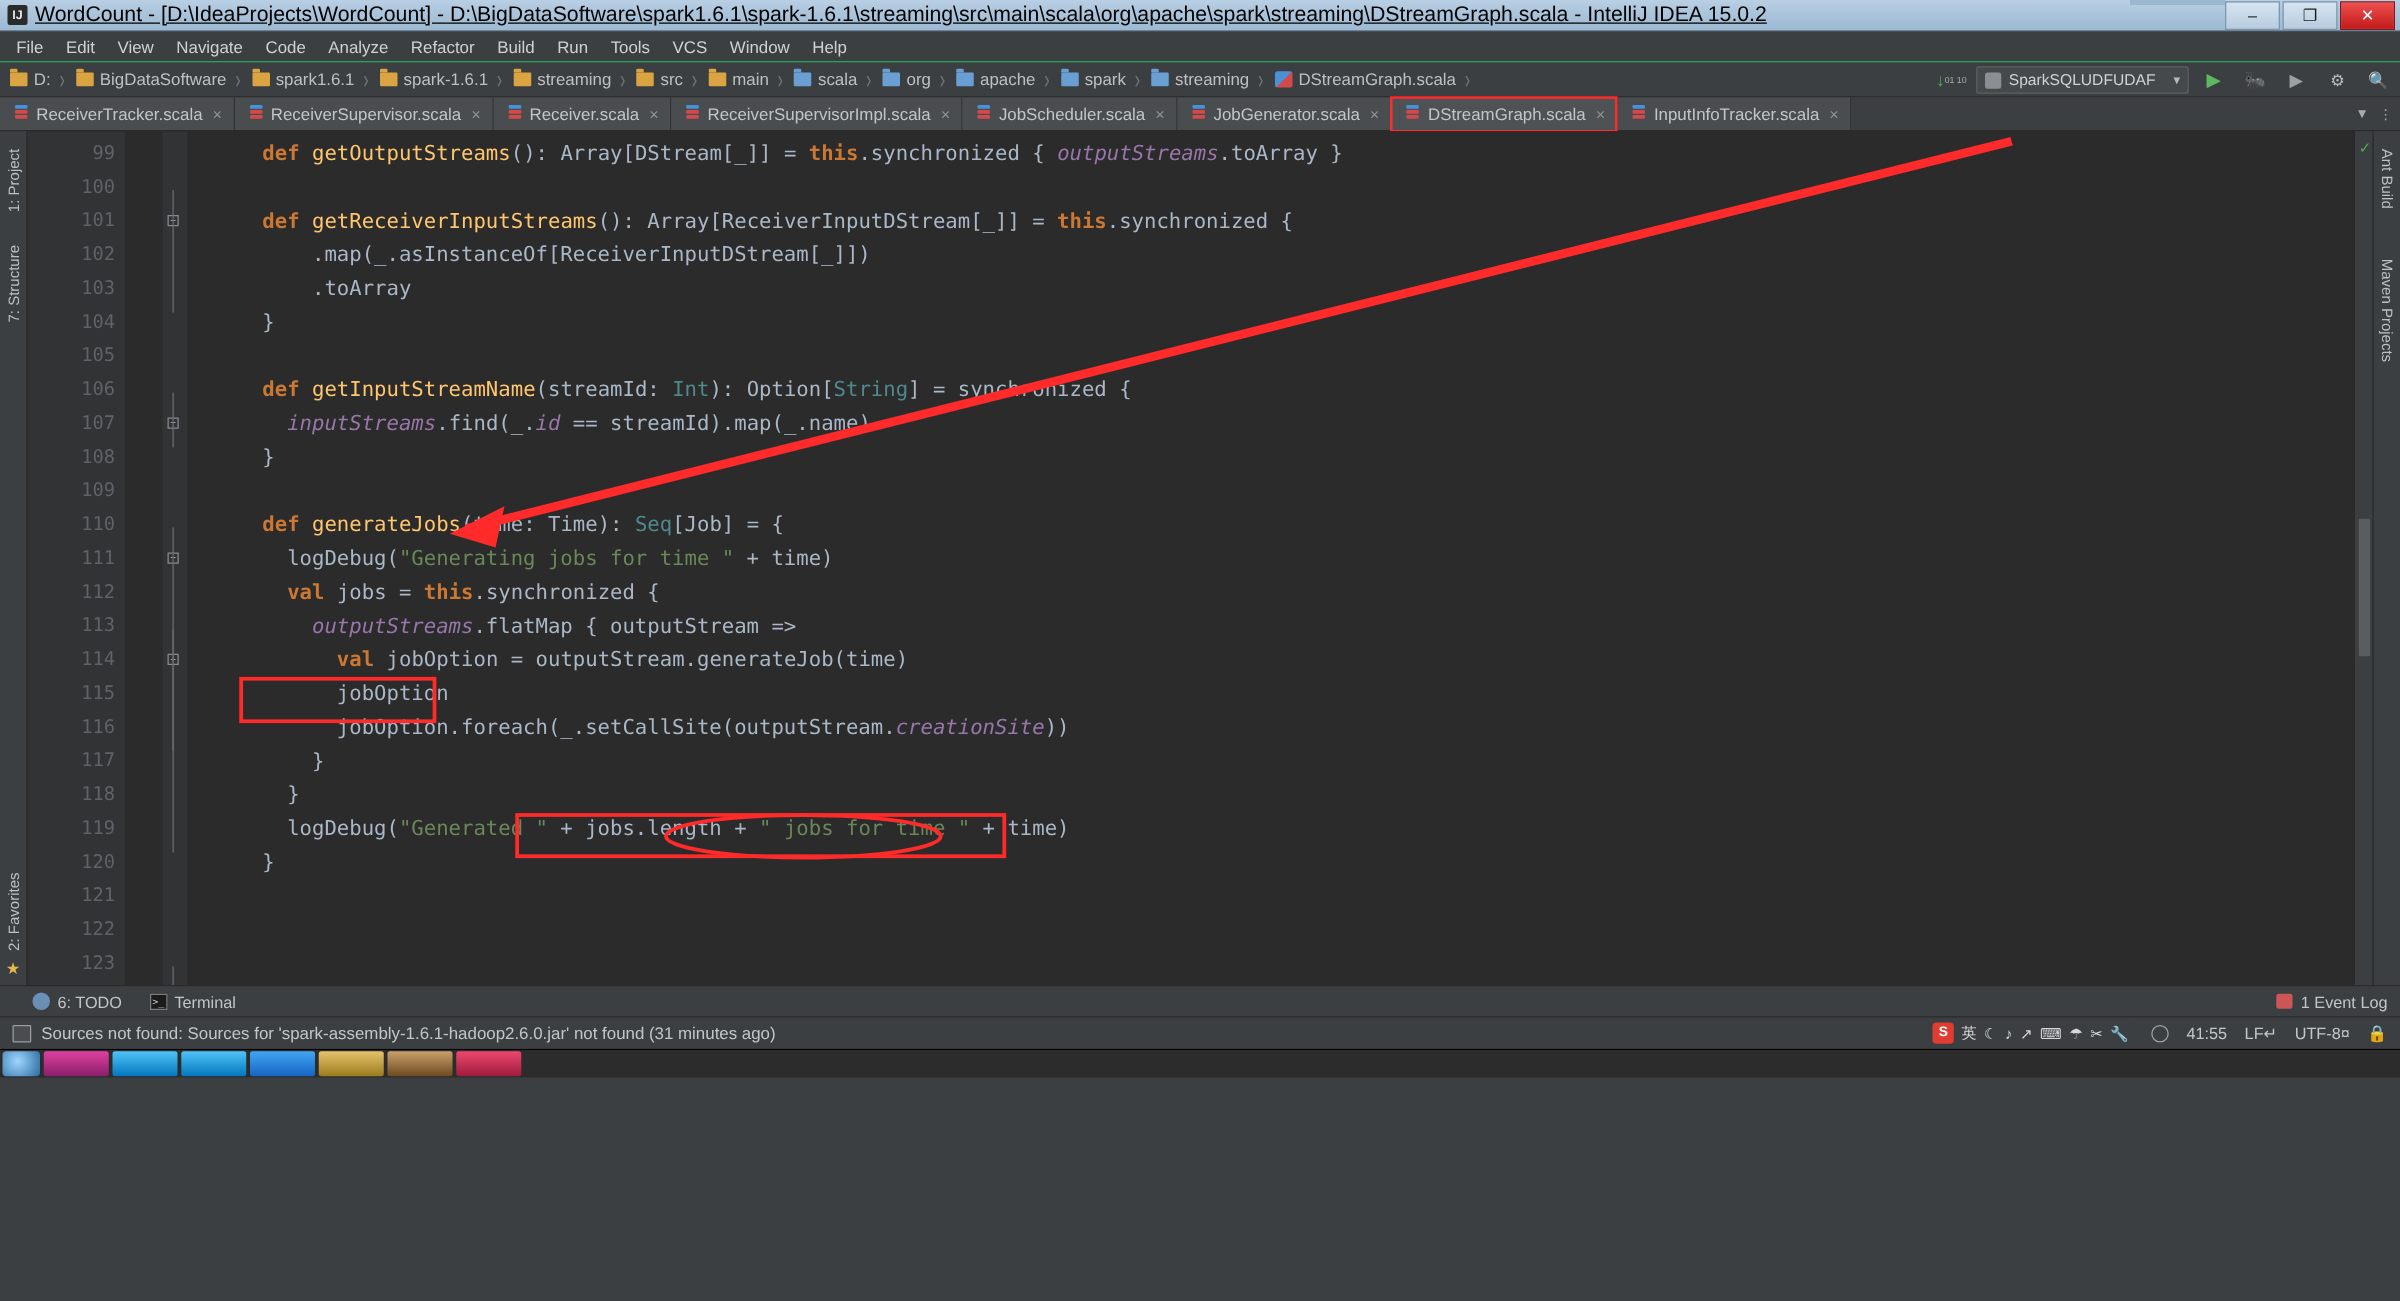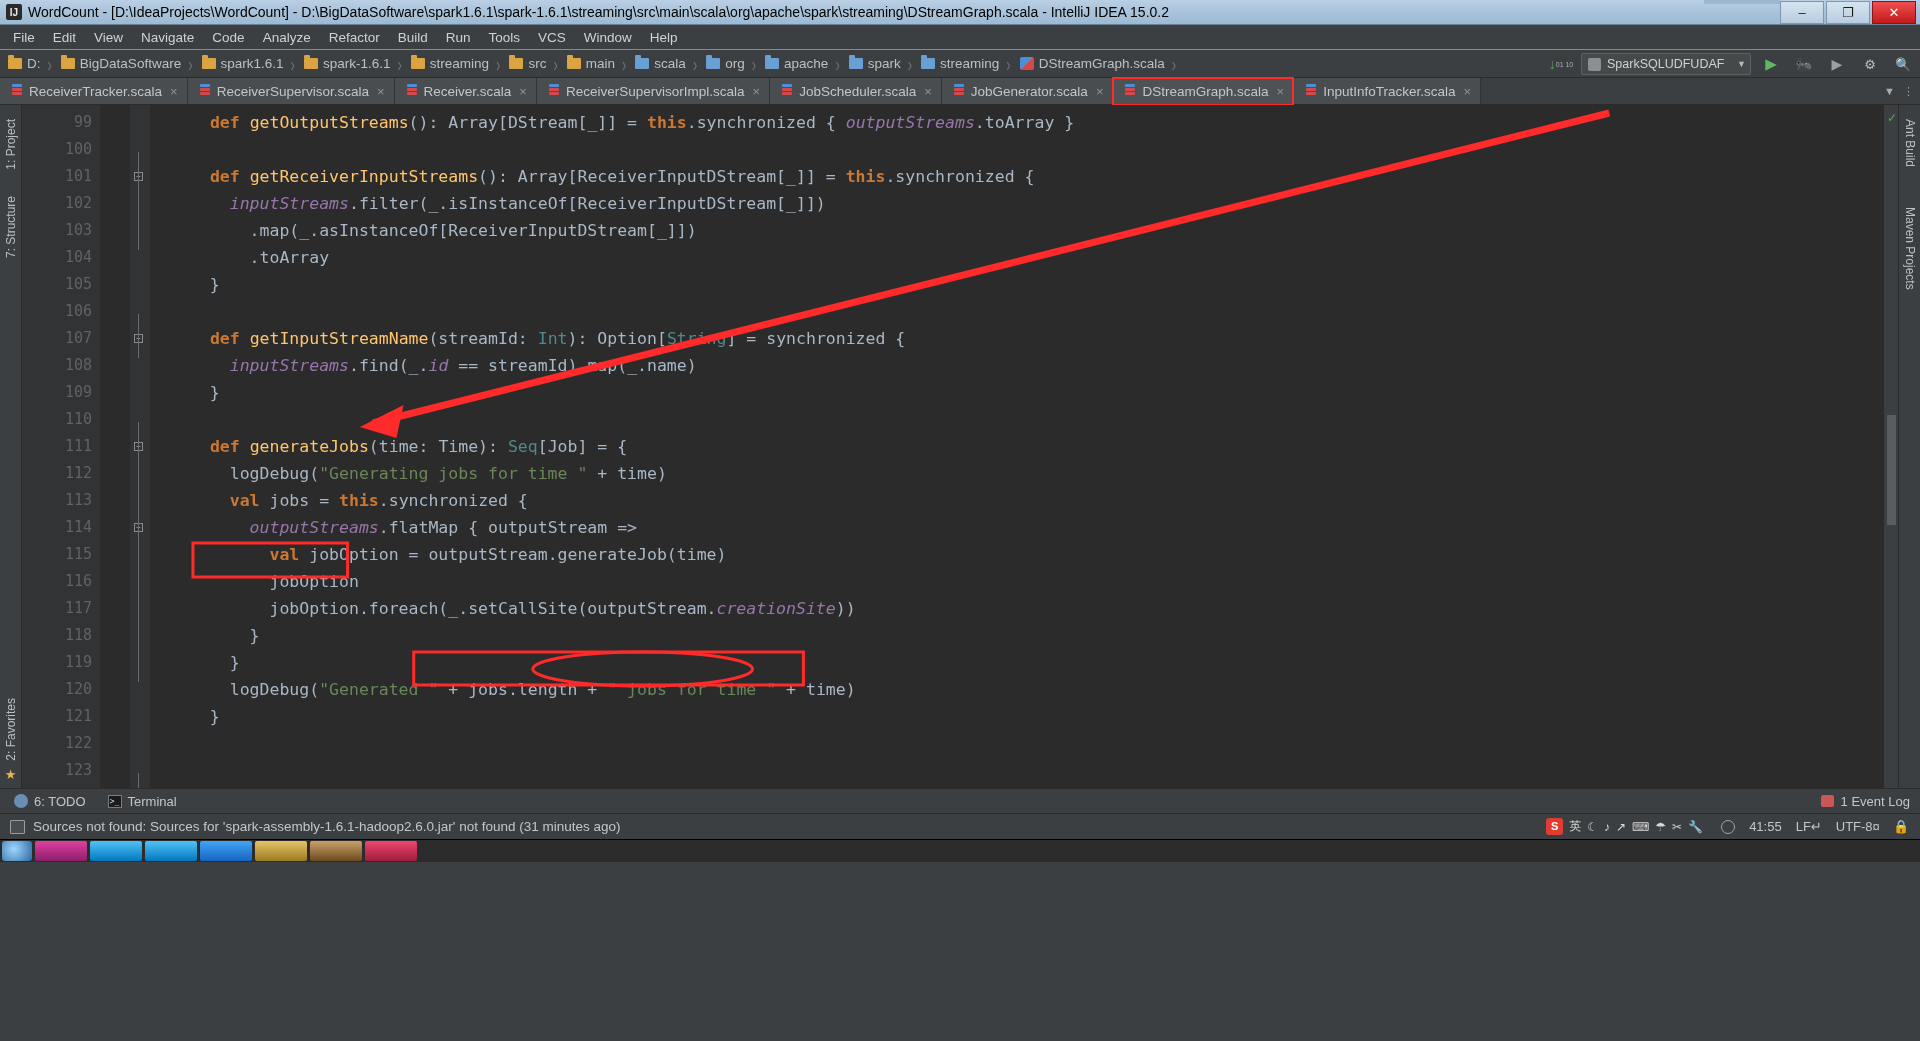--- a/index.html
+++ b/index.html
@@ -19,21 +19,21 @@
     display: flex; align-items: center;
     position: relative;
   }
   #app-icon {
     width: 16px; height: 16px; margin-left: 6px; margin-right: 6px;
     background: #2a2a2a; border-radius: 2px;
     display: flex; align-items: center; justify-content: center;
     color: #e8e8e8; font-size: 10px; font-weight: bold;
   }
   #title-text {
-    font-size: 14px; color: #000; white-space: nowrap;
+    font-size: 17px; color: #000; white-space: nowrap; text-decoration: underline;
   }
   .win-btns { position: absolute; right: 0; top: 0; display: flex; height: 25px; }
   .win-btn {
     width: 44px; height: 23px; margin-top: 1px;
     display: flex; align-items: center; justify-content: center;
     font-size: 13px; color: #1c1c1c;
     background: linear-gradient(to bottom,#d6e4f0,#b8ccdf);
     border: 1px solid #7f97ad; margin-right: 2px;
   }
   .win-btn.close {
@@ -203,21 +203,21 @@
     background:#5a5d5f; border-radius:1px;
   }
   #check-ok { position:absolute; right:1px; top:6px; color:#4caf50; font-size:12px; }
 
   
   #overlay { position:absolute; left:0; top:0; width:100%; height:100%; pointer-events:none; }
 
   
   #bottom-bar {
     height: 25px; background:#3c3f41; border-top:1px solid #2b2b2b;
-    display:flex; align-items:center; padding-left: 14px; gap: 22px;
+    display:flex; align-items:center; padding-left: 26px; gap: 22px;
     position: relative;
   }
   .btw { display:flex; align-items:center; gap:6px; font-size:13px; color:#c2c6c9; }
   .todo-ico { width:14px;height:14px;border-radius:50%;background:#6a8fb5; }
   .term-ico {
     width:14px;height:13px;background:#1b1b1b;border:1px solid #7a7d80;
     color:#d8d8d8;font-size:8px;line-height:11px;text-align:center;
     font-family:"DejaVu Sans Mono",monospace;
   }
   #bottom-right { margin-left:auto; display:flex; align-items:center; gap:7px; padding-right:10px;
@@ -509,21 +509,20 @@
         <div class="foldline" style="top: 47px; height: 98px;"></div>
         <div class="foldline" style="top: 209px; height: 44px;"></div>
         <div class="foldline" style="top: 317px; height: 260px;"></div>
         <div class="foldline" style="top: 398px; height: 98px;"></div>
         <div class="foldline" style="top: 668px; height: 152px;"></div>
       </div>
     <div id="code">
         <div class="cline"><span class="pl">  </span><span class="kw">def </span><span class="fn">getOutputStreams</span><span class="pl">(): Array[DStream[_]] = </span><span class="kw">this</span><span class="pl">.synchronized { </span><span class="fld">outputStreams</span><span class="pl">.toArray }</span></div>
         <div class="cline">&nbsp;</div>
         <div class="cline"><span class="pl">  </span><span class="kw">def </span><span class="fn">getReceiverInputStreams</span><span class="pl">(): Array[ReceiverInputDStream[_]] = </span><span class="kw">this</span><span class="pl">.synchronized {</span></div>
-        <div class="cline"><span class="pl">    </span><span class="fld">inputStreams</span><span class="pl">.filter(_.isInstanceOf[ReceiverInputDStream[_]])</span></div>
         <div class="cline"><span class="pl">      .map(_.asInstanceOf[ReceiverInputDStream[_]])</span></div>
         <div class="cline"><span class="pl">      .toArray</span></div>
         <div class="cline"><span class="pl">  }</span></div>
         <div class="cline">&nbsp;</div>
         <div class="cline"><span class="pl">  </span><span class="kw">def </span><span class="fn">getInputStreamName</span><span class="pl">(streamId: </span><span class="typ">Int</span><span class="pl">): Option[</span><span class="typ">String</span><span class="pl">] = synchronized {</span></div>
         <div class="cline"><span class="pl">    </span><span class="fld">inputStreams</span><span class="pl">.find(_.</span><span class="fld">id</span><span class="pl"> == streamId).map(_.name)</span></div>
         <div class="cline"><span class="pl">  }</span></div>
         <div class="cline">&nbsp;</div>
         <div class="cline"><span class="pl">  </span><span class="kw">def </span><span class="fn">generateJobs</span><span class="pl">(time: Time): </span><span class="typ">Seq</span><span class="pl">[Job] = {</span></div>
         <div class="cline"><span class="pl">    logDebug(</span><span class="str">"Generating jobs for time "</span><span class="pl"> + time)</span></div>

